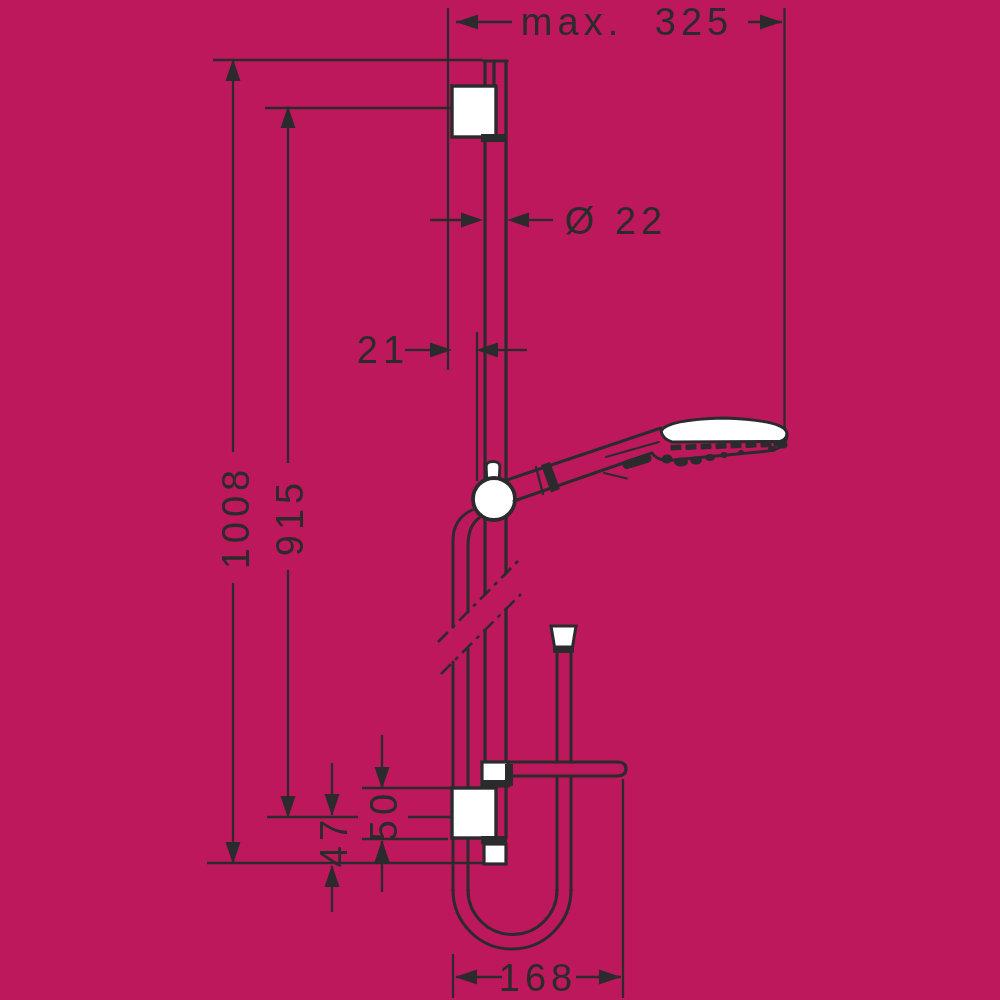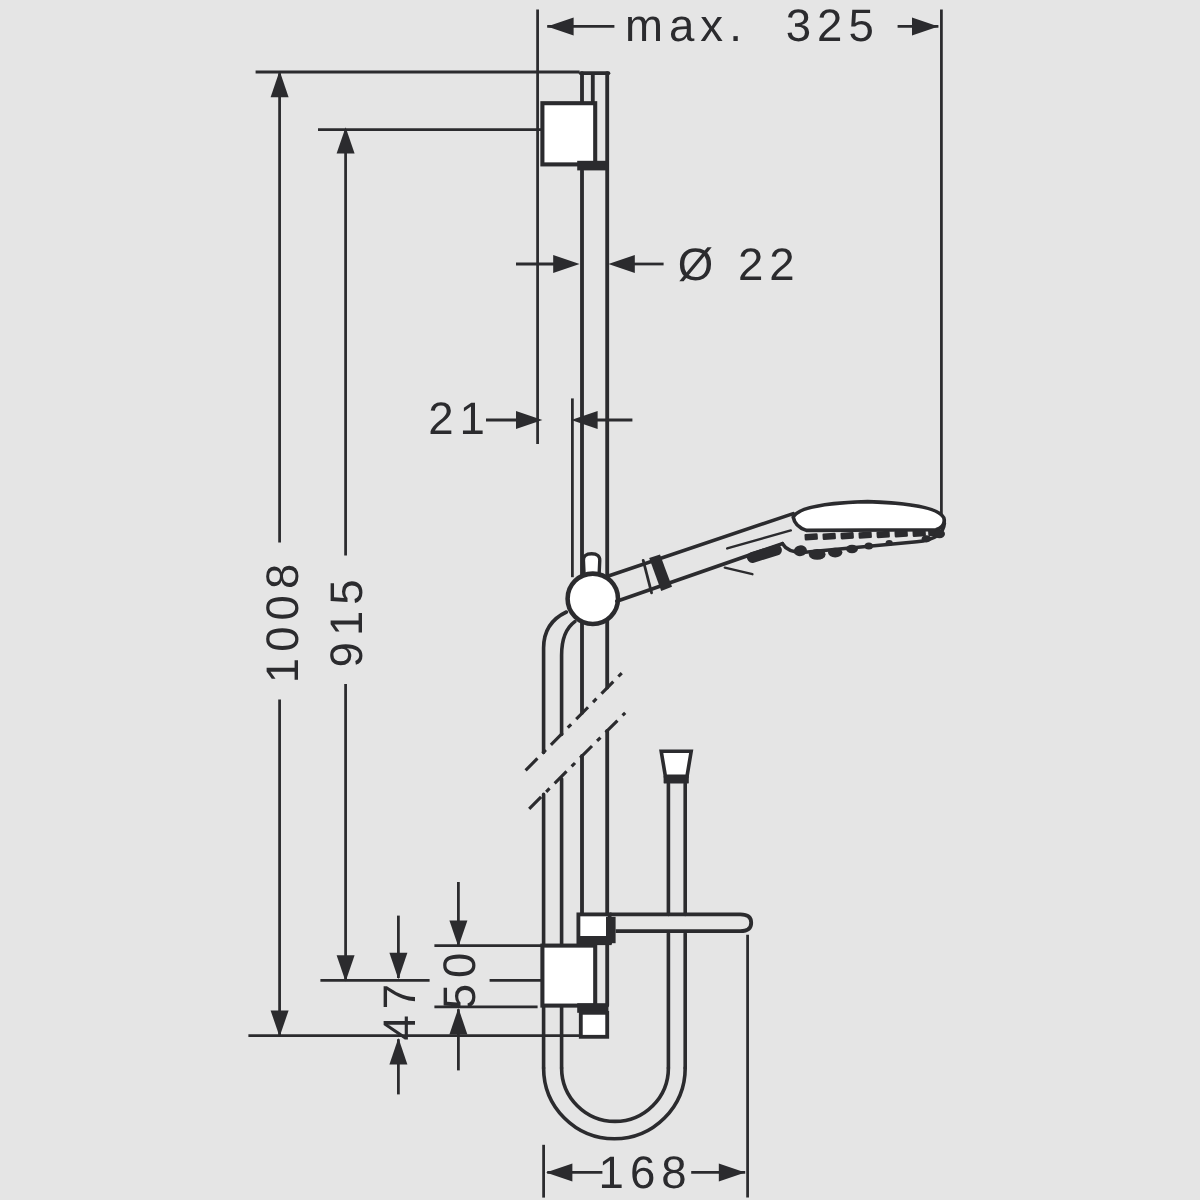--- a/index.html
+++ b/index.html
@@ -1,16 +1,16 @@
 <!DOCTYPE html>
 <html><head>
 <meta charset="utf-8">
 <style>
   html,body{margin:0;padding:0;background:#fff;}
-  .stage{position:relative;width:1000px;height:1000px;background:#e5e5e5;overflow:hidden;}
+  .stage{position:relative;width:1000px;height:1000px;background:#be185d;overflow:hidden;}
   svg text{
     font-family:"Liberation Sans", sans-serif;
     font-weight:400;
     fill:#2b2b2e;
     font-size:38px;
     letter-spacing:5px;
   }
   svg text.wide{ word-spacing:16px; }
 </style>
 </head>

